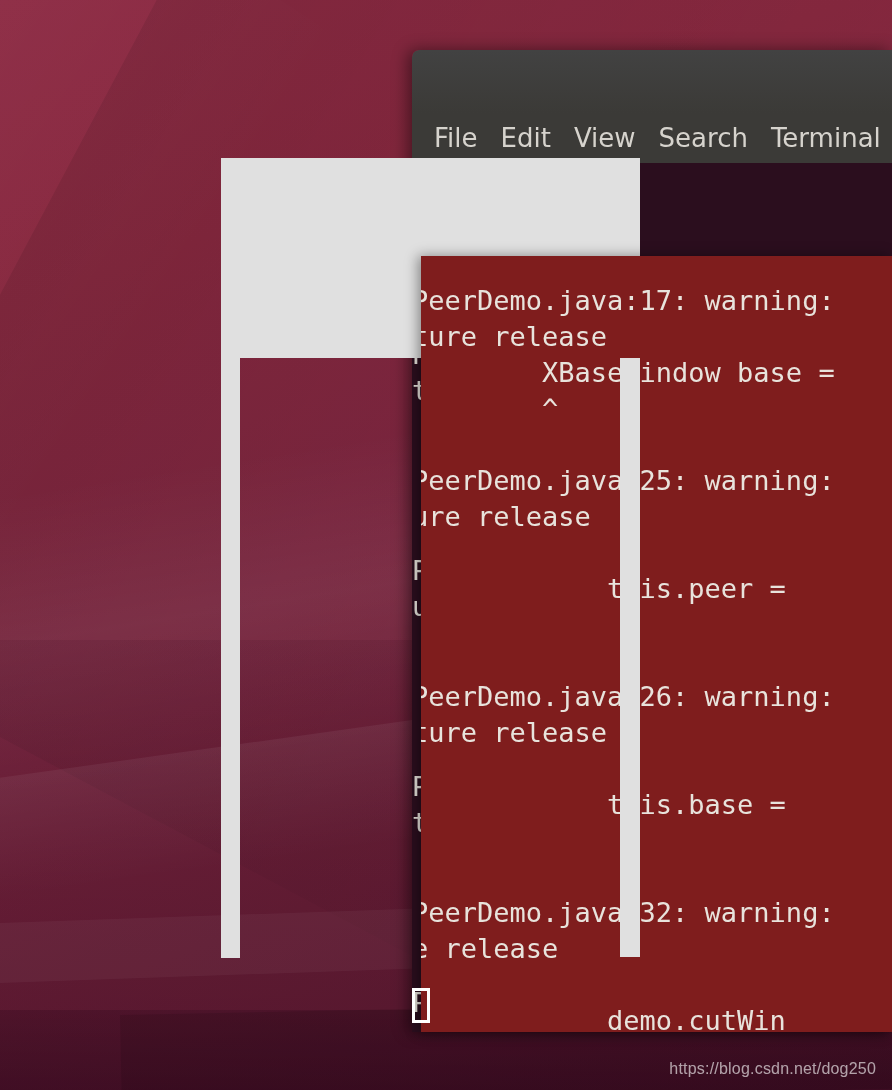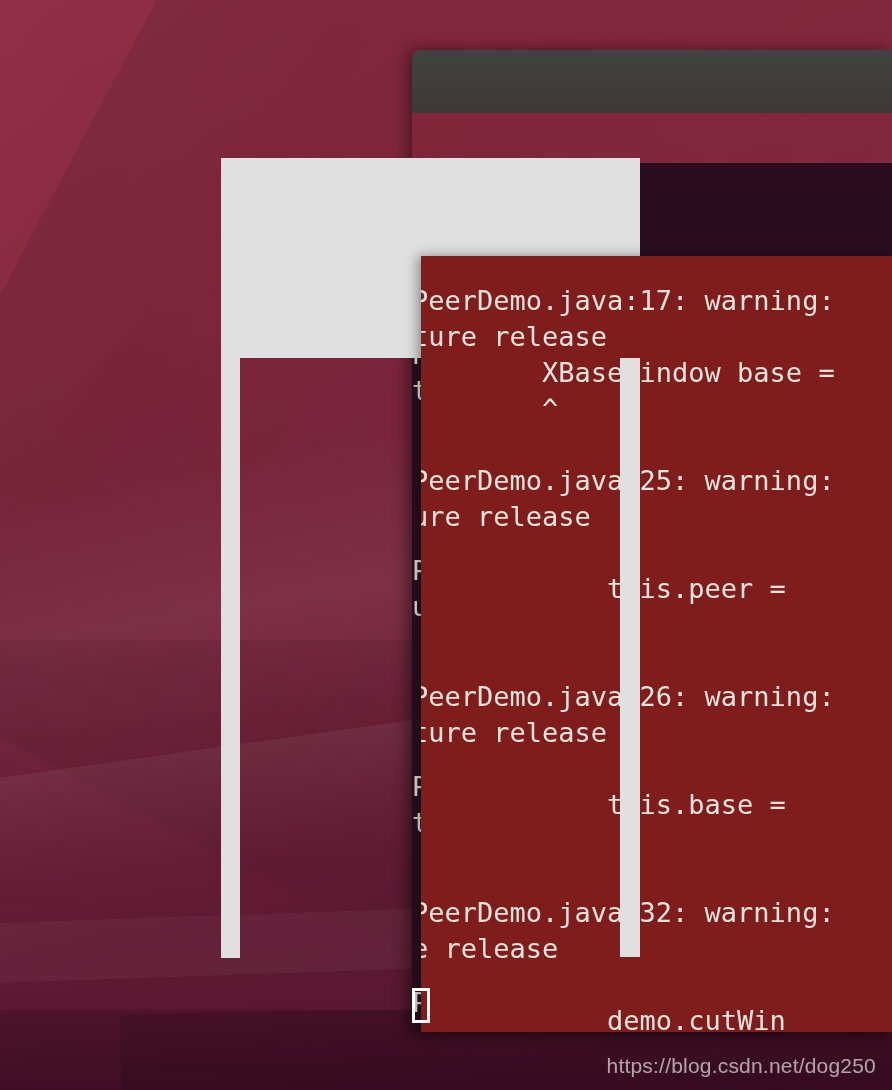--- a/index.html
+++ b/index.html
@@ -194,21 +194,21 @@
     height: 599px;
     background: #e0e0e0;
   }
 
   
   #watermark {
     position: absolute;
     right: 16px;
     bottom: 12px;
     color: rgba(255,255,255,0.62);
-    font-size: 21px;
+    font-size: 16px;
     font-family: "Liberation Sans", sans-serif;
     letter-spacing: 0.2px;
   }
 </style>
 </head>
 <body>
 
 <div id="screen">
 
   <div id="wallpaper">
@@ -217,20 +217,27 @@
     <div class="facet facet-c"></div>
     <div class="facet facet-d"></div>
     <div class="facet facet-e"></div>
     <div class="facet facet-f"></div>
     <div class="facet facet-g"></div>
     <div class="facet facet-h"></div>
   </div>
 
   <div id="terminal-window">
     <div id="terminal-titlebar"></div>
+    <div id="terminal-menubar">
+      <span class="menu-item">File</span>
+      <span class="menu-item">Edit</span>
+      <span class="menu-item">View</span>
+      <span class="menu-item">Search</span>
+      <span class="menu-item">Terminal</span>
+    </div>
     <div id="terminal-body">
       <pre class="term-text">:16: warning:
 
         owPeer peer = n
 
 PeerDemo.java:17: warning:
 ture release
 
         XBaseWindow base =
         ^

